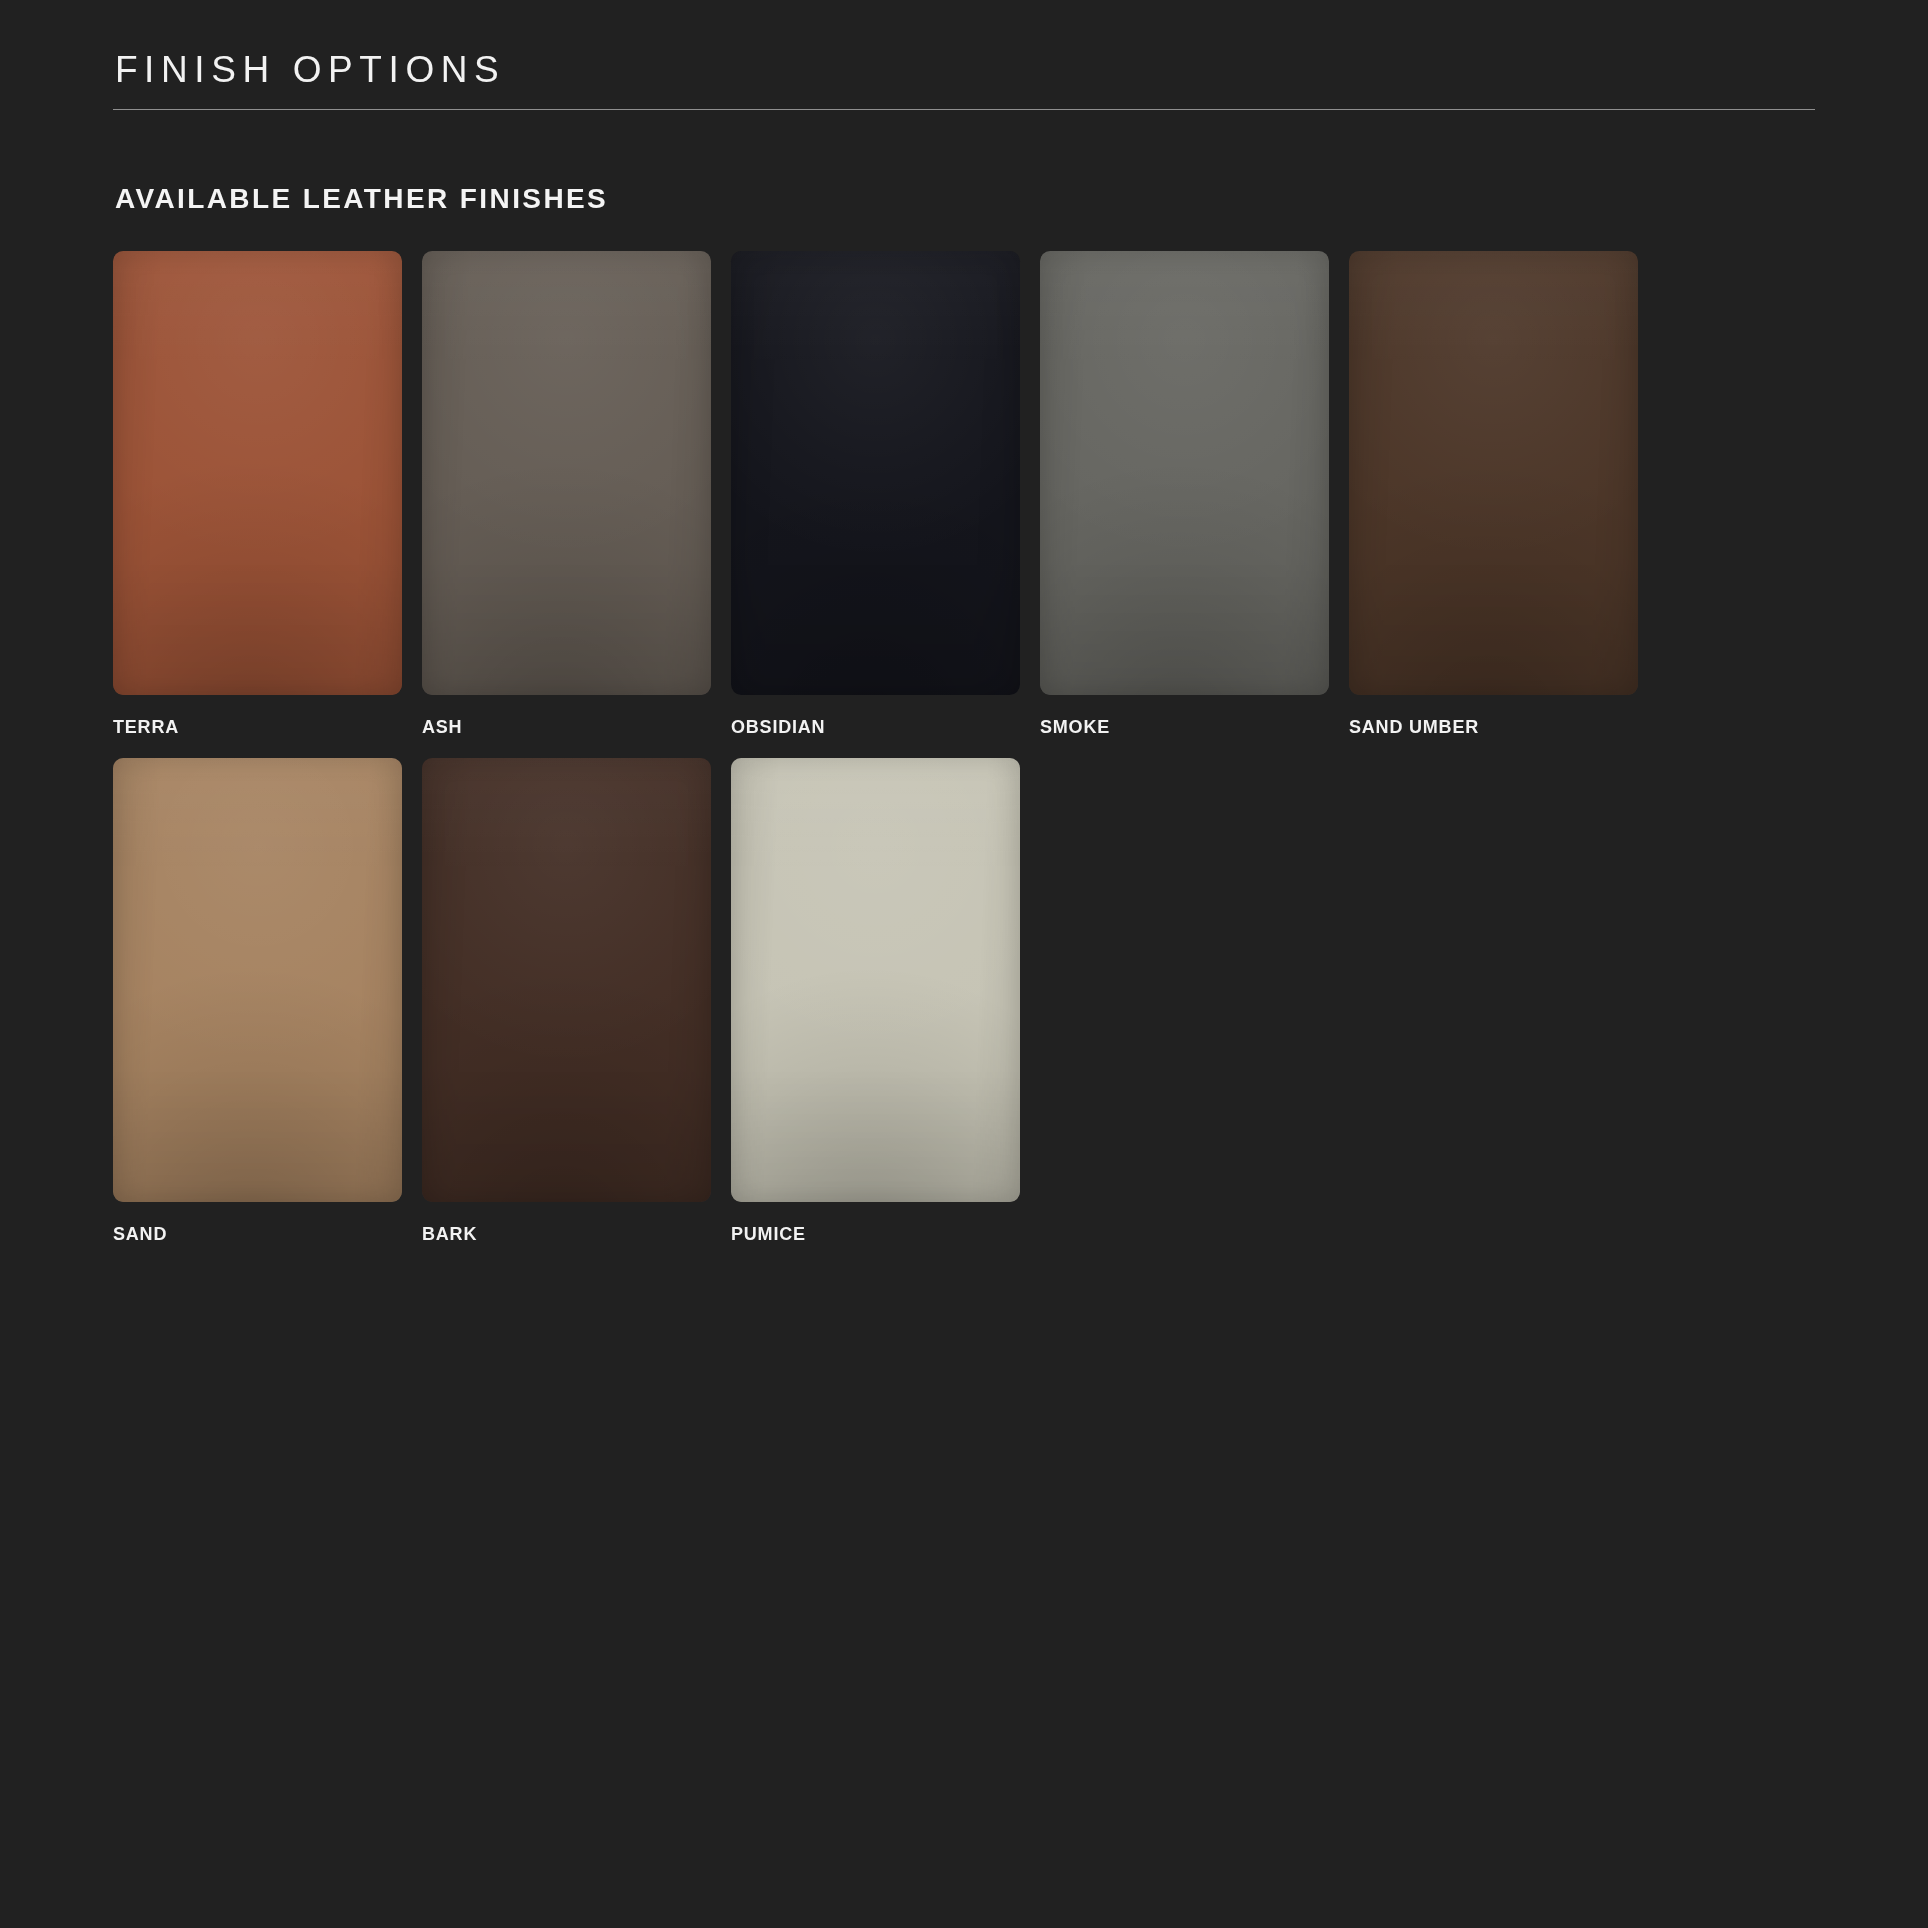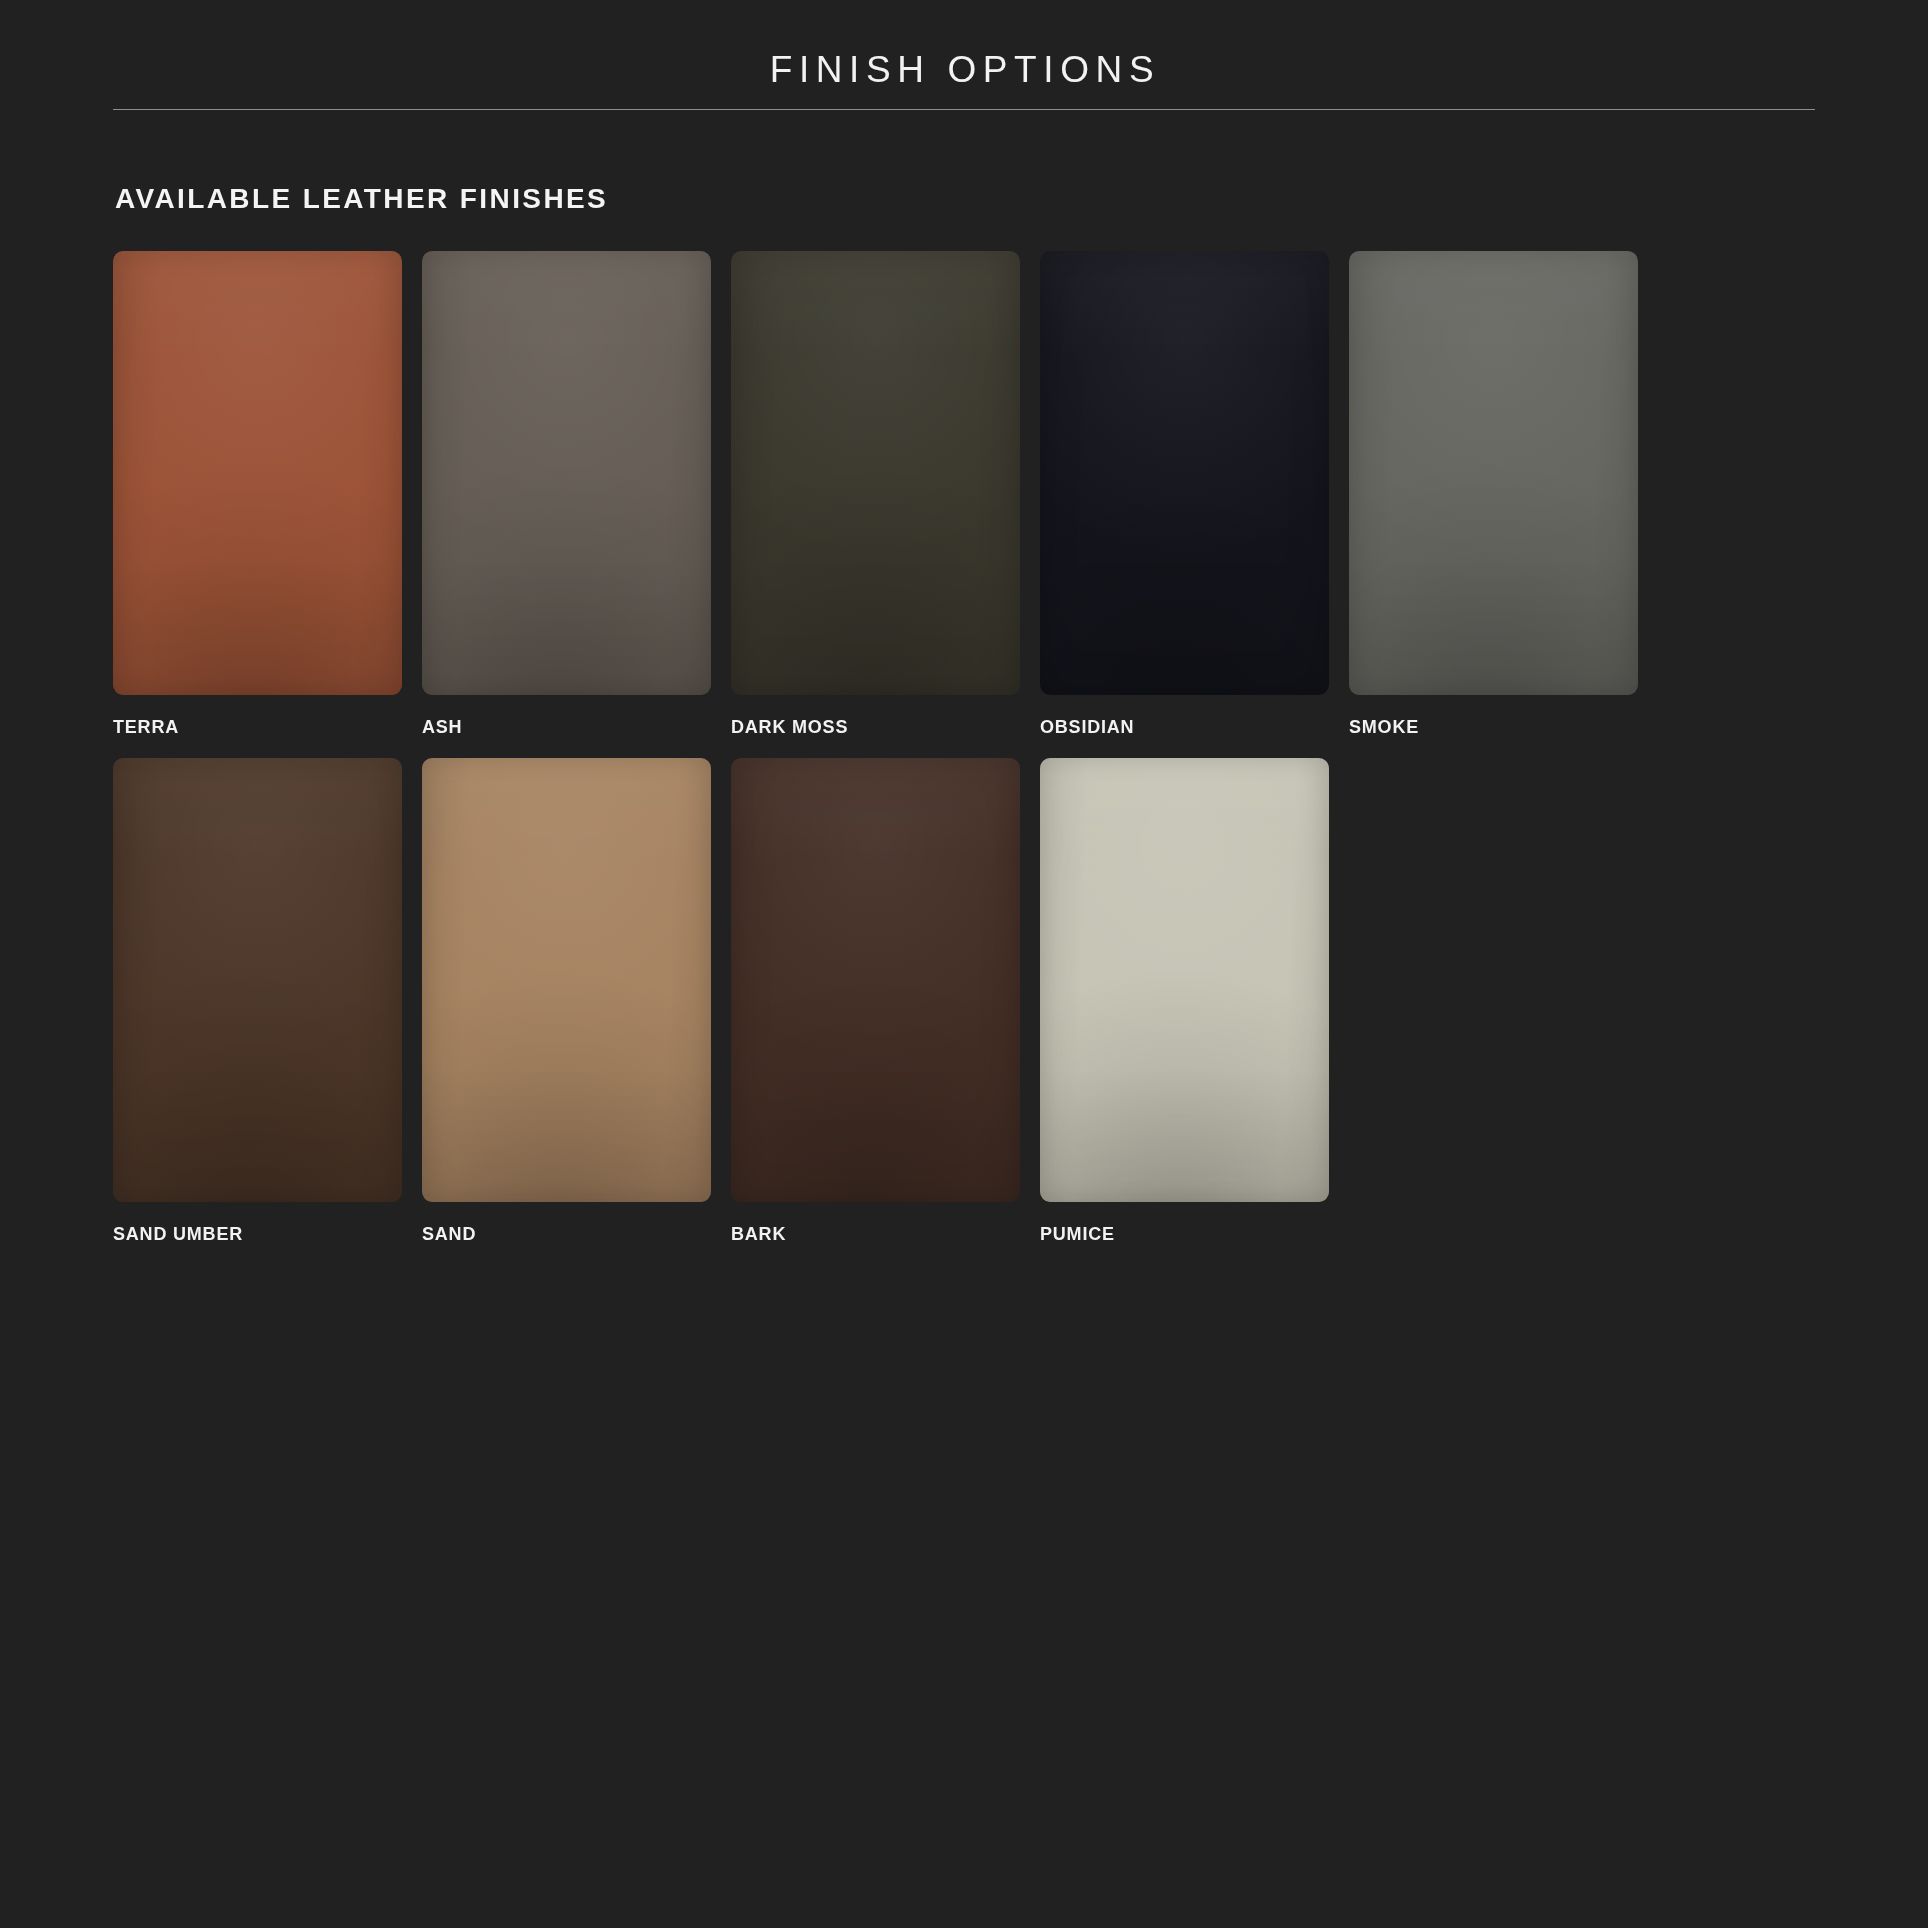--- a/index.html
+++ b/index.html
@@ -31,21 +31,20 @@
   }
   .page-title {
     font-size: 37px;
     font-weight: 300;
     letter-spacing: 6.6px;
     color: #f2f2f2;
     line-height: 1.12;
     margin: 0;
     padding-left: 1.9px;
     white-space: nowrap;
-    text-align: center;
   }
   .title-rule {
     margin-top: 19px;
     width: 1702px;
     height: 0.9px;
     background: #8f8f8f;
   }
 
   
   .section {
@@ -130,24 +129,20 @@
     <div class="swatch-grid">
         <div class="swatch-card">
           <div class="swatch-chip" style="background-color: rgb(156, 83, 55);"></div>
           <div class="swatch-label">TERRA</div>
         </div>
         <div class="swatch-card">
           <div class="swatch-chip" style="background-color: rgb(101, 93, 85);"></div>
           <div class="swatch-label">ASH</div>
         </div>
         <div class="swatch-card">
-          <div class="swatch-chip" style="background-color: rgb(58, 56, 45);"></div>
-          <div class="swatch-label">DARK MOSS</div>
-        </div>
-        <div class="swatch-card">
           <div class="swatch-chip" style="background-color: rgb(20, 21, 28);"></div>
           <div class="swatch-label">OBSIDIAN</div>
         </div>
         <div class="swatch-card">
           <div class="swatch-chip" style="background-color: rgb(102, 102, 97);"></div>
           <div class="swatch-label">SMOKE</div>
         </div>
         <div class="swatch-card">
           <div class="swatch-chip" style="background-color: rgb(76, 54, 40);"></div>
           <div class="swatch-label">SAND UMBER</div>

